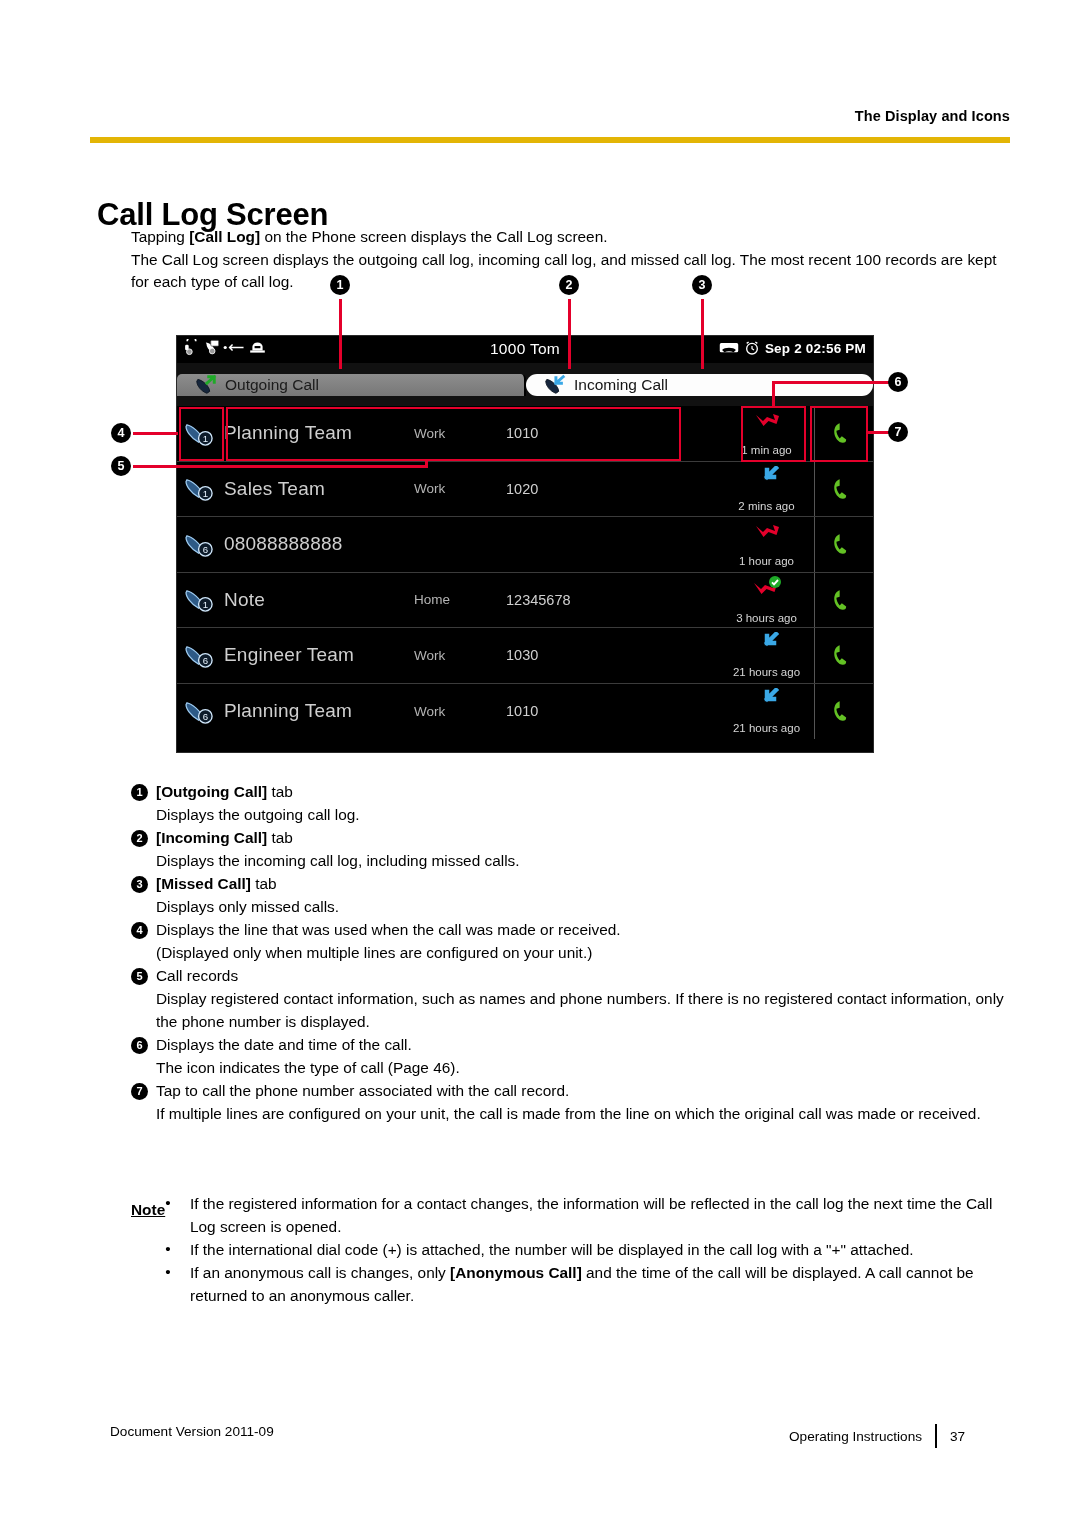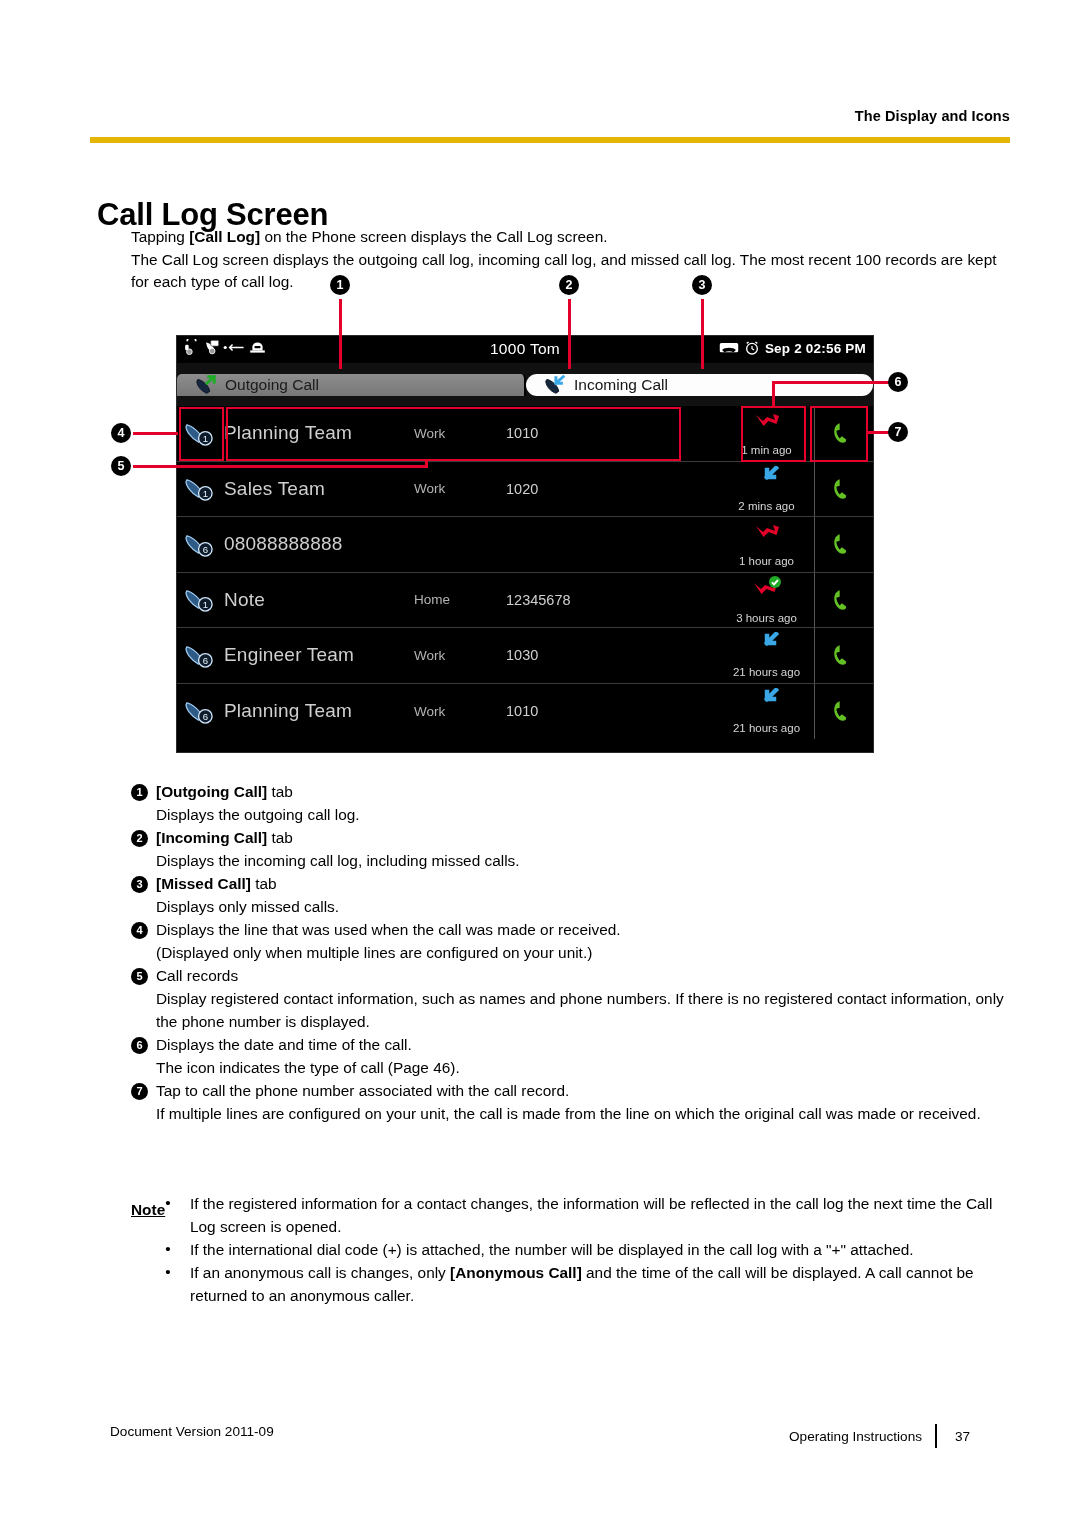--- a/index.html
+++ b/index.html
@@ -114,21 +114,21 @@
   .n-item{display:flex;align-items:flex-start;gap:12px;margin-bottom:0px;}
   .n-dot{flex:0 0 auto;width:20px;text-align:center;margin-top:-1px;}
   .n-txt{flex:1;}
   .n-txt b{font-weight:bold;}
 
   
   .footer-left{position:absolute;left:110px;top:1424px;font-size:13.6px;}
   .footer-right{position:absolute;right:110px;top:1424px;font-size:13.6px;
                 display:flex;align-items:center;gap:13px;}
   .footer-div{width:2px;height:24px;background:#000;}
-  .footer-pg{min-width:20px;text-align:right;}
+  .footer-pg{min-width:20px;}
 </style>
 </head>
 <body>
 
 <div class="page">
 
   <div class="running-head">The Display and Icons</div>
   <div class="rule"></div>
 
   <h1 class="h1">Call Log Screen</h1>

